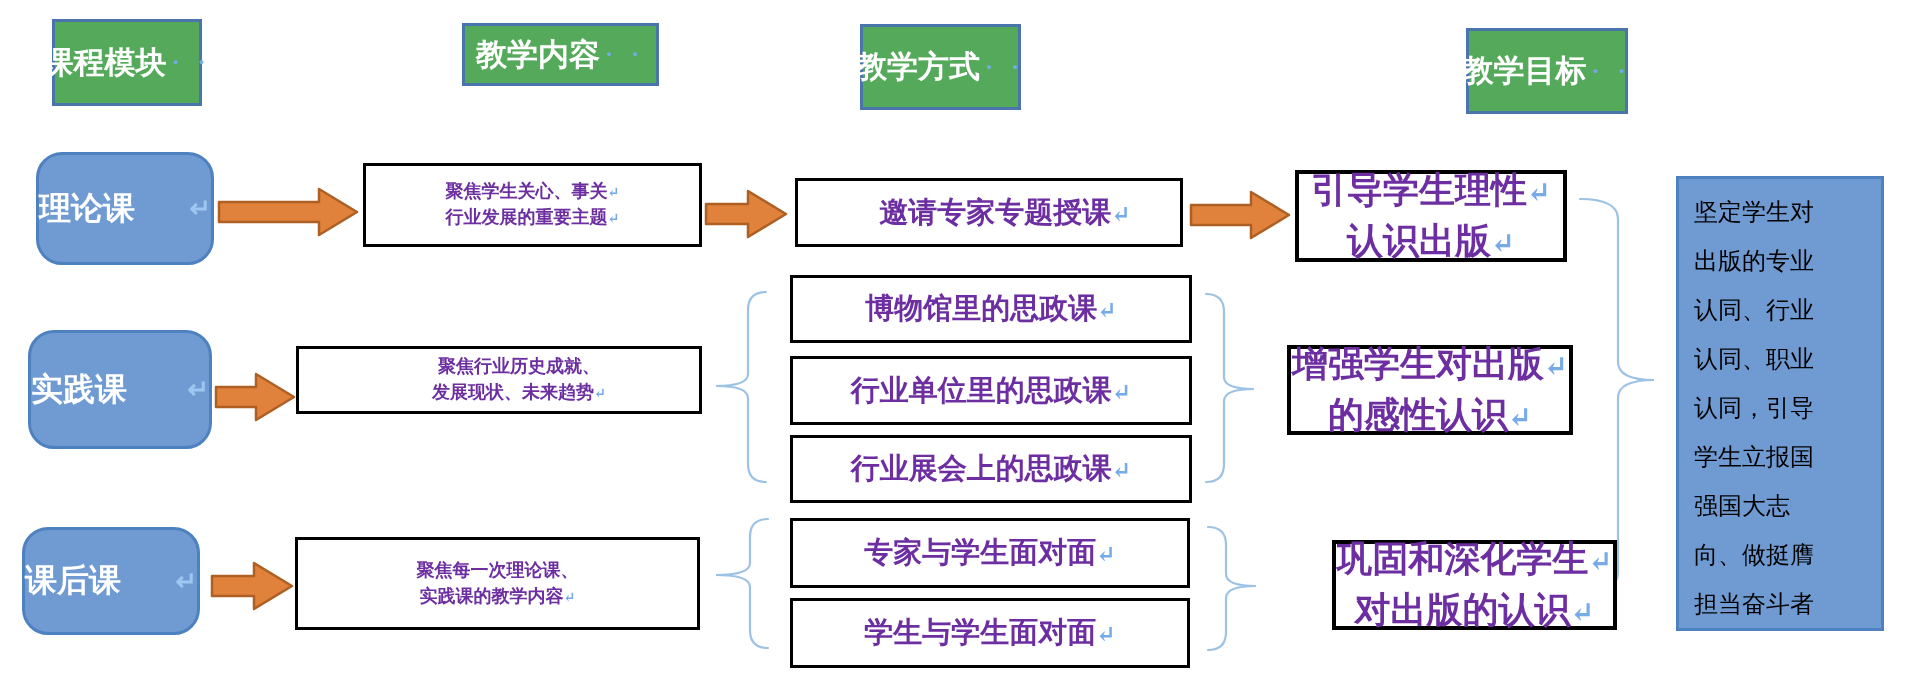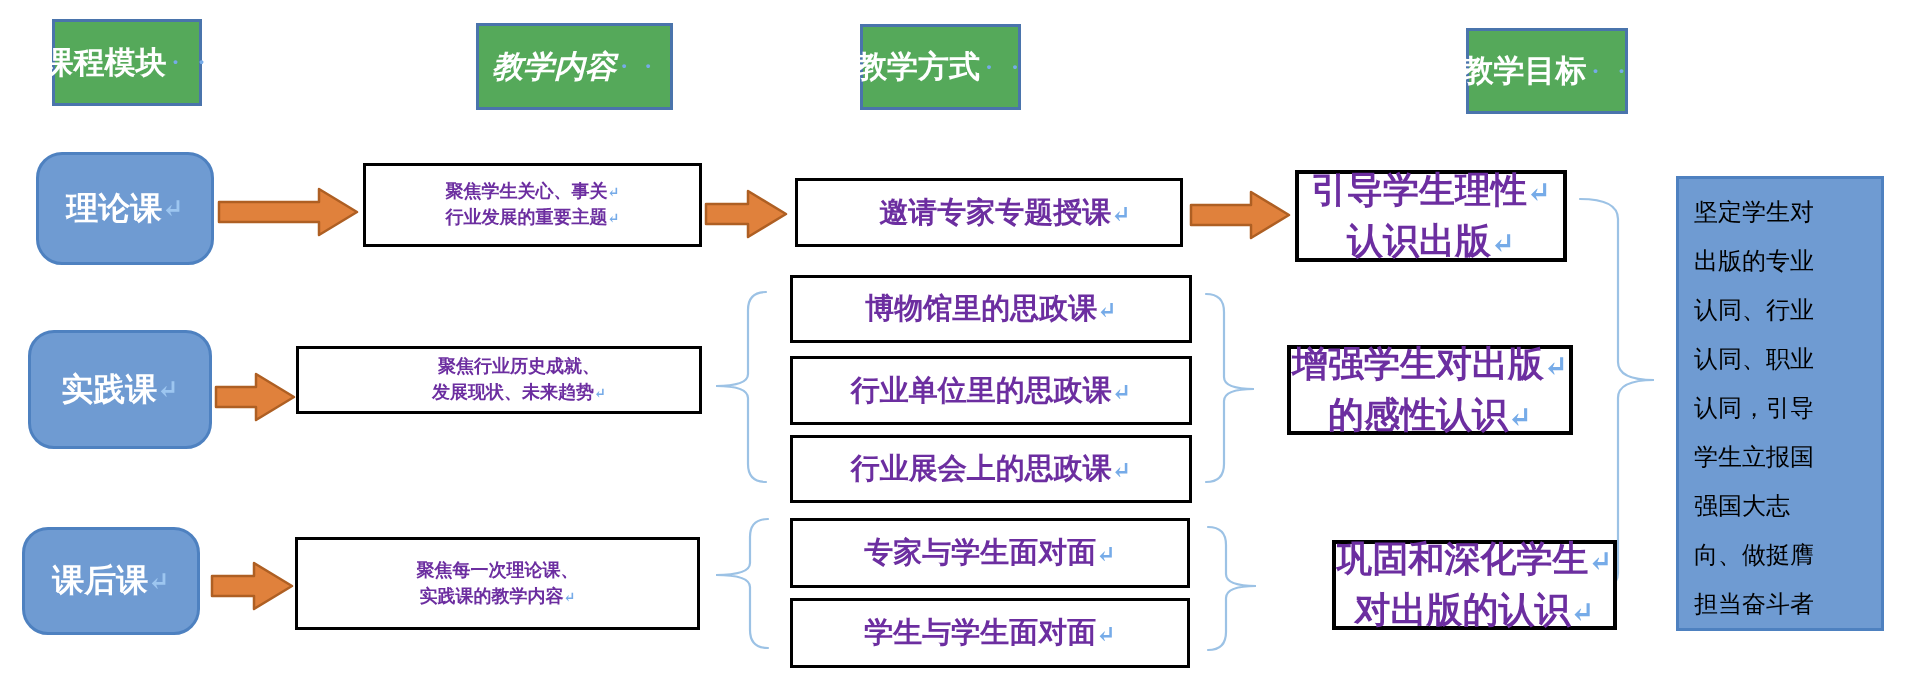--- a/index.html
+++ b/index.html
@@ -14,22 +14,23 @@
   }
   .abs{position:absolute;box-sizing:border-box;}
   .hdr{
     background:var(--green);border:3px solid var(--slate);color:#fff;
     font-weight:bold;font-size:31px;display:flex;align-items:center;justify-content:center;
     white-space:nowrap;
   }
   .marks{color:var(--mark);font-size:24px;font-weight:bold;letter-spacing:6px;margin-left:5px;}
   .course{
     background:var(--blue);border:3px solid var(--blue-border);border-radius:26px;color:#fff;
-    font-weight:bold;font-size:32px;display:flex;align-items:center;justify-content:center;
+    font-weight:bold;font-size:32px;display:flex;align-items:center;justify-content:space-between;
     white-space:nowrap;
+    font-family:Liberation Serif, serif;
   }
   .course .ret{color:#9DC6F0;}
   .wbox{
     background:#fff;border:3px solid #000;color:var(--purple);font-weight:bold;
     display:flex;flex-direction:column;align-items:center;justify-content:center;
     text-align:center;line-height:1.42;white-space:nowrap;
   }
   .wbox.goal{border-width:4px;}
   .wbox .line{display:block;}
   .fs27{font-size:18px;} .fs28{font-size:36px;} .fs29{font-size:29px;}
@@ -57,21 +58,21 @@
   <path class="brace" d="M 1206,294 Q 1224,294 1224,312 L 1224,377 Q 1224,389 1254,389 Q 1224,389 1224,401 L 1224,464 Q 1224,482 1206,482"></path>
   <path class="brace" d="M 768,519 Q 750,519 750,537 L 750,563 Q 750,575 716,575 Q 750,575 750,587 L 750,630 Q 750,648 768,648"></path>
   <path class="brace" d="M 1208,527 Q 1226,527 1226,545 L 1226,574 Q 1226,586 1256,586 Q 1226,586 1226,598 L 1226,632 Q 1226,650 1208,650"></path>
   <path class="brace" d="M 1580,199 Q 1618,199 1618,219 L 1618,362 Q 1618,380 1654,380 Q 1618,380 1618,398 L 1618,573 Q 1618,593 1580,593"></path>
 </svg>
 
 <div class="abs hdr" style="left:52px;top:19px;width:150px;height:87px;">
   <span>课程模块</span>
   <span class="marks">· ·</span>
 </div>
-<div class="abs hdr" style="left:476px;top:23px;width:197px;height:87px;font-style:italic;">
+<div class="abs hdr" style="left:462px;top:23px;width:197px;height:63px;">
   <span>教学内容</span>
   <span class="marks">· ·</span>
 </div>
 <div class="abs hdr" style="left:860px;top:24px;width:161px;height:86px;">
   <span>教学方式</span>
   <span class="marks">· ·</span>
 </div>
 <div class="abs hdr" style="left:1466px;top:28px;width:162px;height:86px;">
   <span>教学目标</span>
   <span class="marks">· ·</span>

